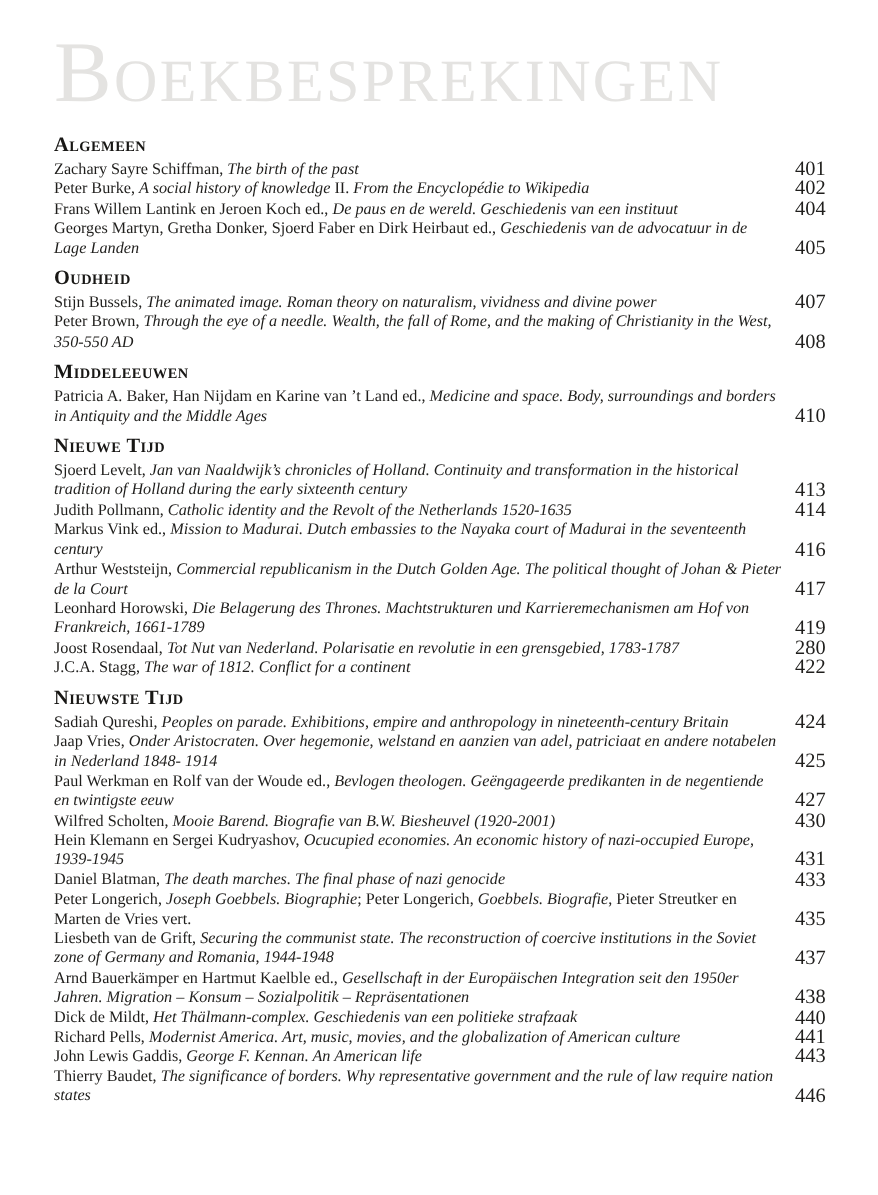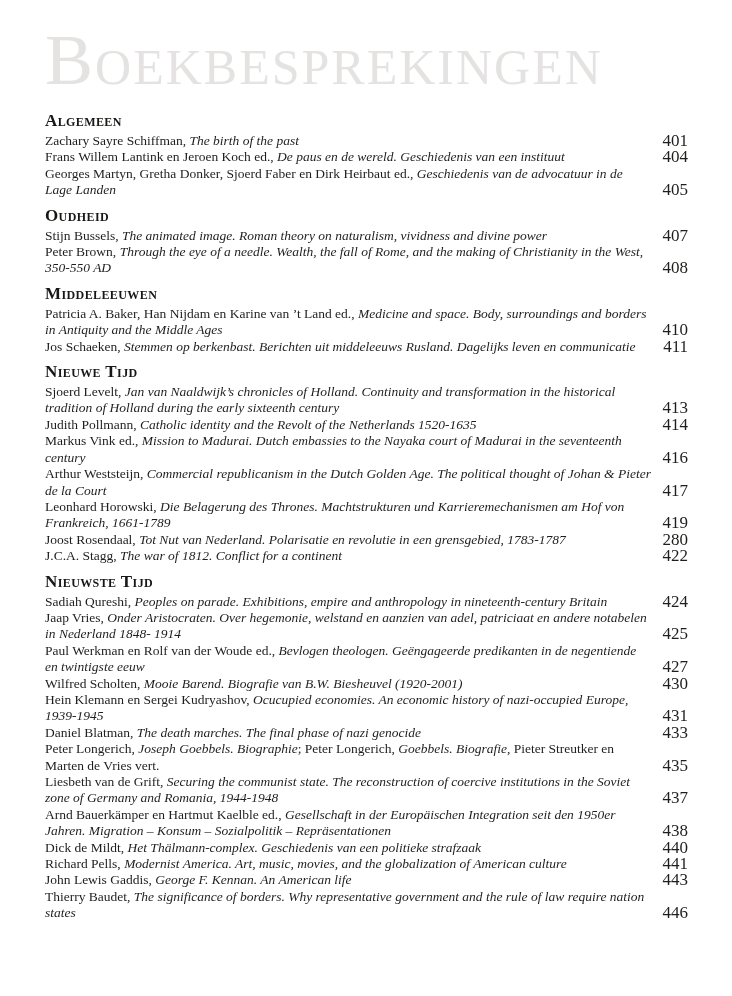--- a/index.html
+++ b/index.html
@@ -65,20 +65,24 @@
   <h1 class="doc-title">Boekbesprekingen</h1>
   <div id="sections">
       <section class="section">
     <h2 class="heading">Algemeen</h2>
     <div class="entries">
           <div class="entry">
     <p class="entry-text"><span class="author-roman">Zachary Sayre Schiffman, </span><span class="title-italic">The birth of the past</span></p>
     <span class="entry-page">401</span>
   </div>
           <div class="entry">
+    <p class="entry-text"><span class="author-roman">Peter Burke, </span><span class="title-italic">A social history of knowledge </span><span class="author-roman">II. </span><span class="title-italic">From the Encyclopédie to Wikipedia</span></p>
+    <span class="entry-page">402</span>
+  </div>
+          <div class="entry">
     <p class="entry-text"><span class="author-roman">Frans Willem Lantink en Jeroen Koch ed., </span><span class="title-italic">De paus en de wereld. Geschiedenis van een instituut</span></p>
     <span class="entry-page">404</span>
   </div>
           <div class="entry">
     <p class="entry-text"><span class="author-roman">Georges Martyn, Gretha Donker, Sjoerd Faber en Dirk Heirbaut ed., </span><span class="title-italic">Geschiedenis van de advocatuur in de Lage Landen</span></p>
     <span class="entry-page">405</span>
   </div>
         </div>
   </section>
       <section class="section">
@@ -93,24 +97,20 @@
     <span class="entry-page">408</span>
   </div>
         </div>
   </section>
       <section class="section">
     <h2 class="heading">Middeleeuwen</h2>
     <div class="entries">
           <div class="entry">
     <p class="entry-text"><span class="author-roman">Patricia A. Baker, Han Nijdam en Karine van ’t Land ed., </span><span class="title-italic">Medicine and space. Body, surroundings and borders in Antiquity and the Middle Ages</span></p>
     <span class="entry-page">410</span>
-  </div>
-          <div class="entry">
-    <p class="entry-text"><span class="author-roman">Jos Schaeken, </span><span class="title-italic">Stemmen op berkenbast. Berichten uit middeleeuws Rusland. Dagelijks leven en communicatie</span></p>
-    <span class="entry-page">411</span>
   </div>
         </div>
   </section>
       <section class="section">
     <h2 class="heading">Nieuwe Tijd</h2>
     <div class="entries">
           <div class="entry">
     <p class="entry-text"><span class="author-roman">Sjoerd Levelt, </span><span class="title-italic">Jan van Naaldwijk’s chronicles of Holland. Continuity and transformation in the historical tradition of Holland during the early sixteenth century</span></p>
     <span class="entry-page">413</span>
   </div>

